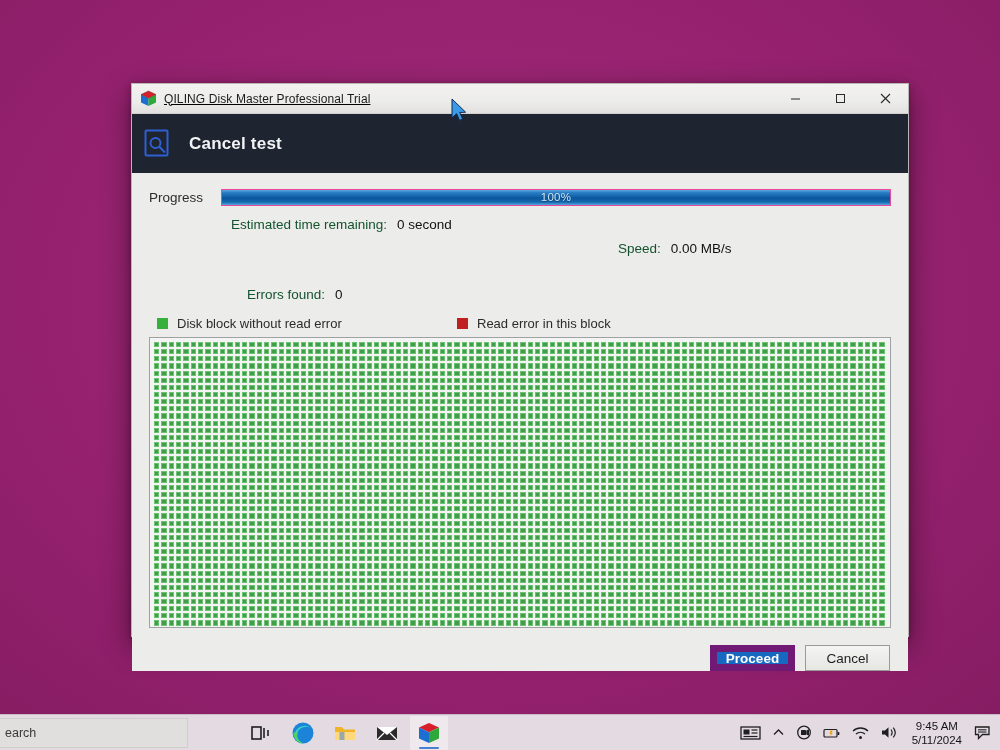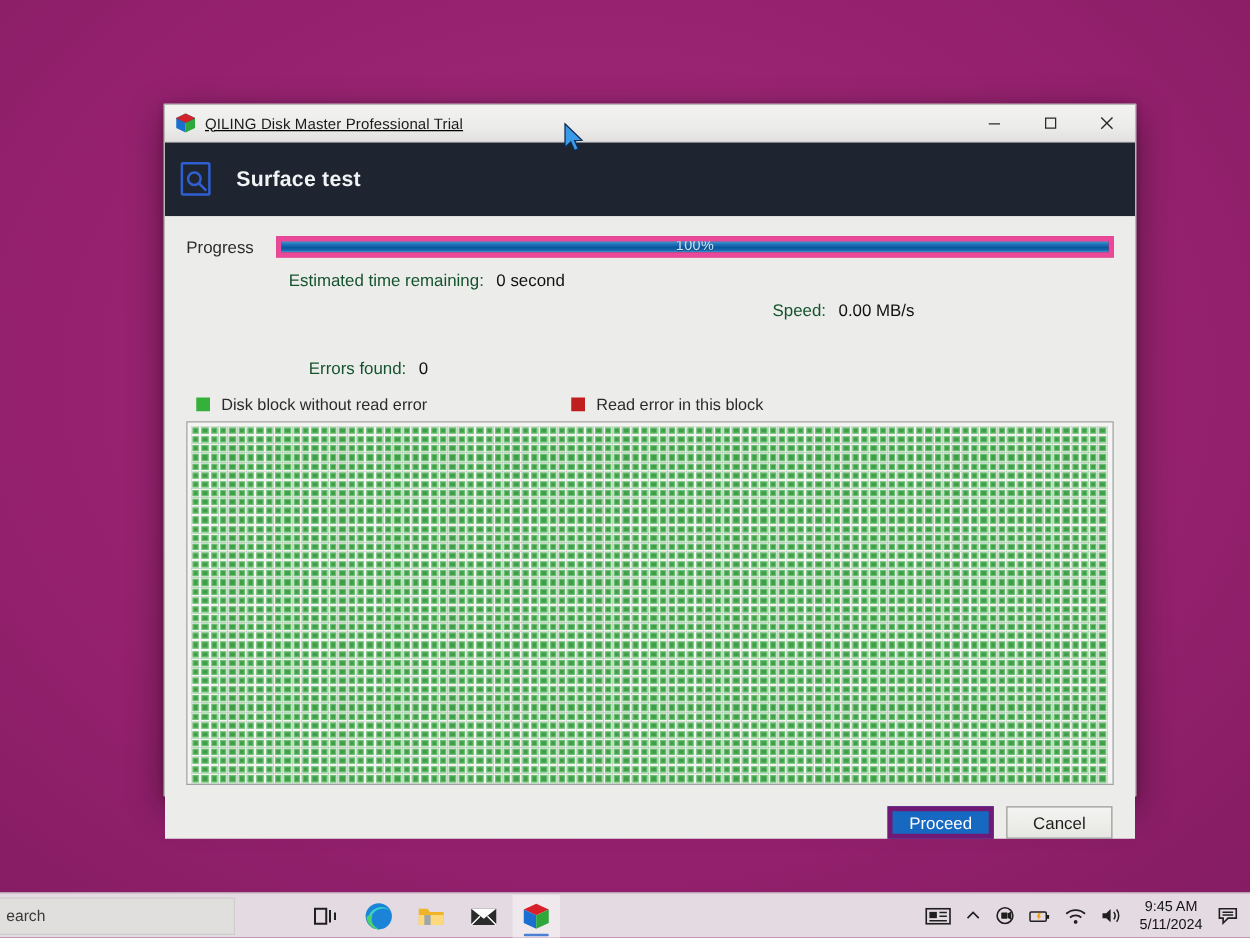--- a/index.html
+++ b/index.html
@@ -107,22 +107,22 @@
   .prog-label {
     font-size: 13.5px;
     color: #2d2d2d;
     width: 72px;
     flex: 0 0 auto;
   }
   .progress-track {
     position: relative;
     flex: 1 1 auto;
     height: 17px;
-    background: #be185d;
-    border: 4px solid #ec4899;
+    background: #8b5cf6;
+    border: 1px solid #ec4899;
     overflow: hidden;
   }
   .progress-fill {
     position: absolute;
     left: 0; top: 0; bottom: 0;
     width: 100%;
     background: linear-gradient(to bottom,
       #5ea8e0 0%, #2c7fc4 16%, #0e5fa8 48%, #0a539a 52%,
       #1369ae 80%, #55a4dd 100%);
   }
@@ -222,22 +222,23 @@
     font-size: 13.5px;
     height: 26px;
     width: 85px;
     display: flex;
     align-items: center;
     justify-content: center;
     cursor: default;
   }
   .btn.primary {
     background: #1668c0;
-    border: 4px solid #701a75;
+    border: 7px solid #701a75;
     color: #ffffff;
+    font-weight: bold;
   }
   .btn.secondary {
     background: linear-gradient(to bottom, #f4f4f2 0%, #e6e6e3 100%);
     border: 1px solid #9a9a98;
     color: #1d1d1d;
   }
 
   
   #cursor {
     position: absolute;
@@ -349,21 +350,21 @@
   </div>
 
   <div id="header">
     <span class="hdr-icon">
       <svg viewBox="0 0 34 34" width="34" height="34">
         <rect x="4.5" y="3.5" width="22" height="25" rx="1" fill="none" stroke="#2f5fd0" stroke-width="2"></rect>
         <circle cx="14.5" cy="16" r="5" fill="none" stroke="#2f5fd0" stroke-width="2"></circle>
         <line x1="18.3" y1="19.8" x2="24" y2="25.5" stroke="#2f5fd0" stroke-width="2"></line>
       </svg>
     </span>
-    <span class="hdr-title">Surface test</span>
+    <span class="hdr-title">Cancel test</span>
   </div>
 
   <div id="content">
 
     <div class="prog-row">
       <span class="prog-label">Progress</span>
       <div class="progress-track">
         <div class="progress-fill"></div>
         <div class="progress-pct">100%</div>
       </div>

